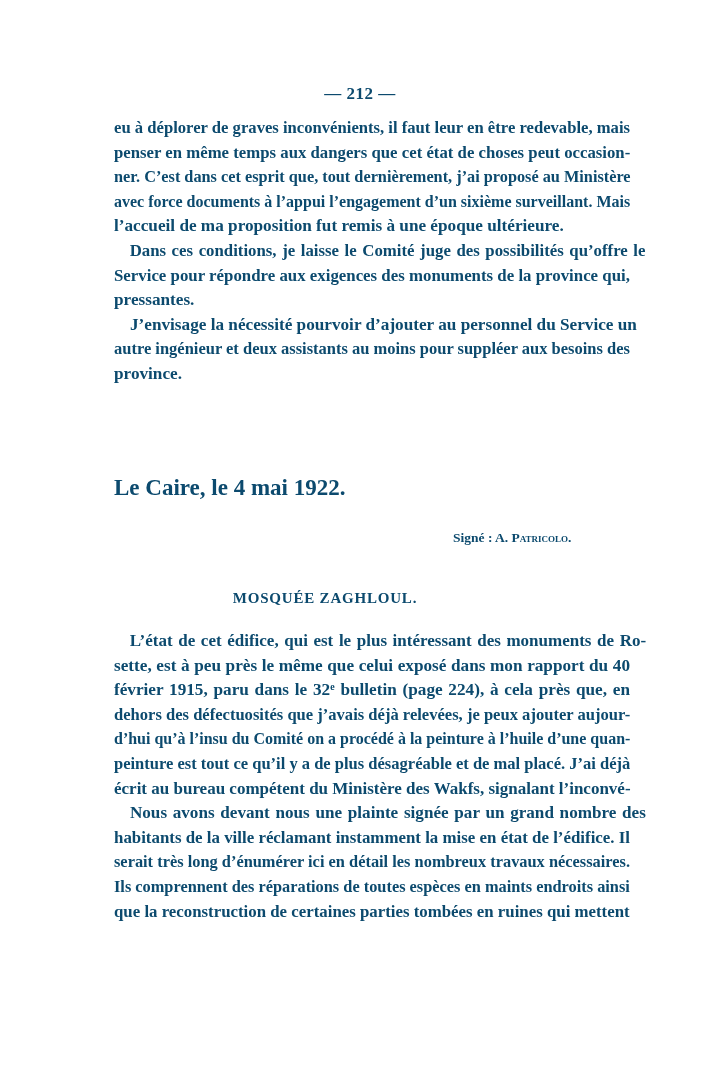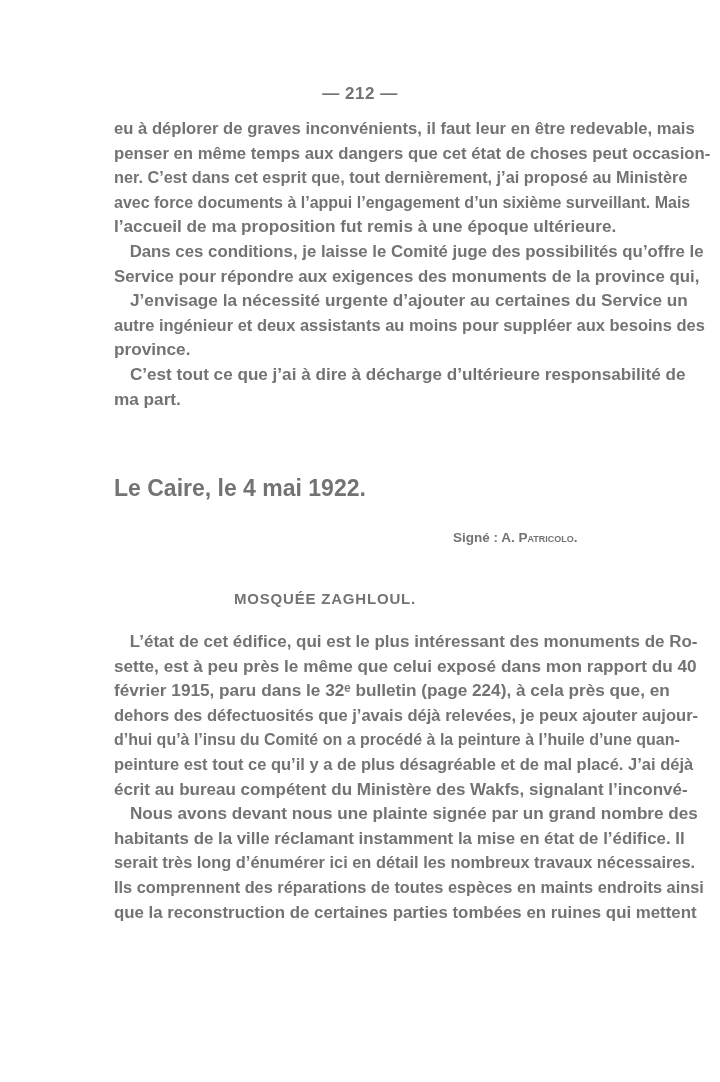--- a/index.html
+++ b/index.html
@@ -1,20 +1,20 @@
 <!DOCTYPE html>
 <html><head>
 <meta charset="utf-8">
 <style>
   html, body { margin: 0; padding: 0; background: #ffffff; }
   body { width: 720px; height: 1082px; position: relative; overflow: hidden; }
   .page {
     position: absolute; left: 0; top: 0; width: 720px; height: 1082px;
-    background: #ffffff; color: #737373;
-    font-family: Liberation Sans, sans-serif;
+    background: #ffffff; color: #0c4a6e;
+    font-family: Liberation Serif, serif;
   }
   .page-number {
     position: absolute; top: 84px; left: 0; width: 720px; text-align: center;
     font-size: 17px; font-weight: bold; letter-spacing: 0.5px;
   }
   .block { position: absolute; left: 114px; width: 516px; }
   .line {
     display: block; height: 24.6px; line-height: 24.6px; white-space: nowrap;
     font-size: 17.2px; font-weight: bold; text-align: justify; text-align-last: justify;
     transform-origin: left center;
@@ -43,29 +43,26 @@
       <div>
         <span class="line" style="transform: scaleX(0.968); width: 533px;">eu à déplorer de graves inconvénients, il faut leur en être redevable, mais</span>
         <span class="line" style="transform: scaleX(0.974); width: 530px;">penser en même temps aux dangers que cet état de choses peut occasion-</span>
         <span class="line" style="transform: scaleX(0.947); width: 545px;">ner. C’est dans cet esprit que, tout dernièrement, j’ai proposé au Ministère</span>
         <span class="line" style="transform: scaleX(0.931); width: 554px;">avec force documents à l’appui l’engagement d’un sixième surveillant. Mais</span>
         <span class="line last">l’accueil de ma proposition fut remis à une époque ultérieure.</span>
       </div>
       <div>
         <span class="line indent" style="transform: scaleX(0.977); width: 528px;">Dans ces conditions, je laisse le Comité juge des possibilités qu’offre le</span>
         <span class="line" style="transform: scaleX(0.979); width: 527px;">Service pour répondre aux exigences des monuments de la province qui,</span>
+        <span class="line last">pressantes.</span>
       </div>
       <div>
-        <span class="line indent">J’envisage la nécessité urgente d’ajouter au certaines du Service un</span>
+        <span class="line indent">J’envisage la nécessité pourvoir d’ajouter au personnel du Service un</span>
         <span class="line" style="transform: scaleX(0.959); width: 538px;">autre ingénieur et deux assistants au moins pour suppléer aux besoins des</span>
         <span class="line last">province.</span>
-      </div>
-      <div>
-        <span class="line indent" style="transform: scaleX(0.996); width: 518px;">C’est tout ce que j’ai à dire à décharge d’ultérieure responsabilité de</span>
-        <span class="line last">ma part.</span>
       </div>
     </div>
 
   <div class="dateline">Le Caire, le 4 mai 1922.</div>
 
   <div class="signature">
     <span>Signé : A. </span><span class="sc">Patricolo.</span>
   </div>
 
   <div class="section-title">MOSQUÉE ZAGHLOUL.</div>

